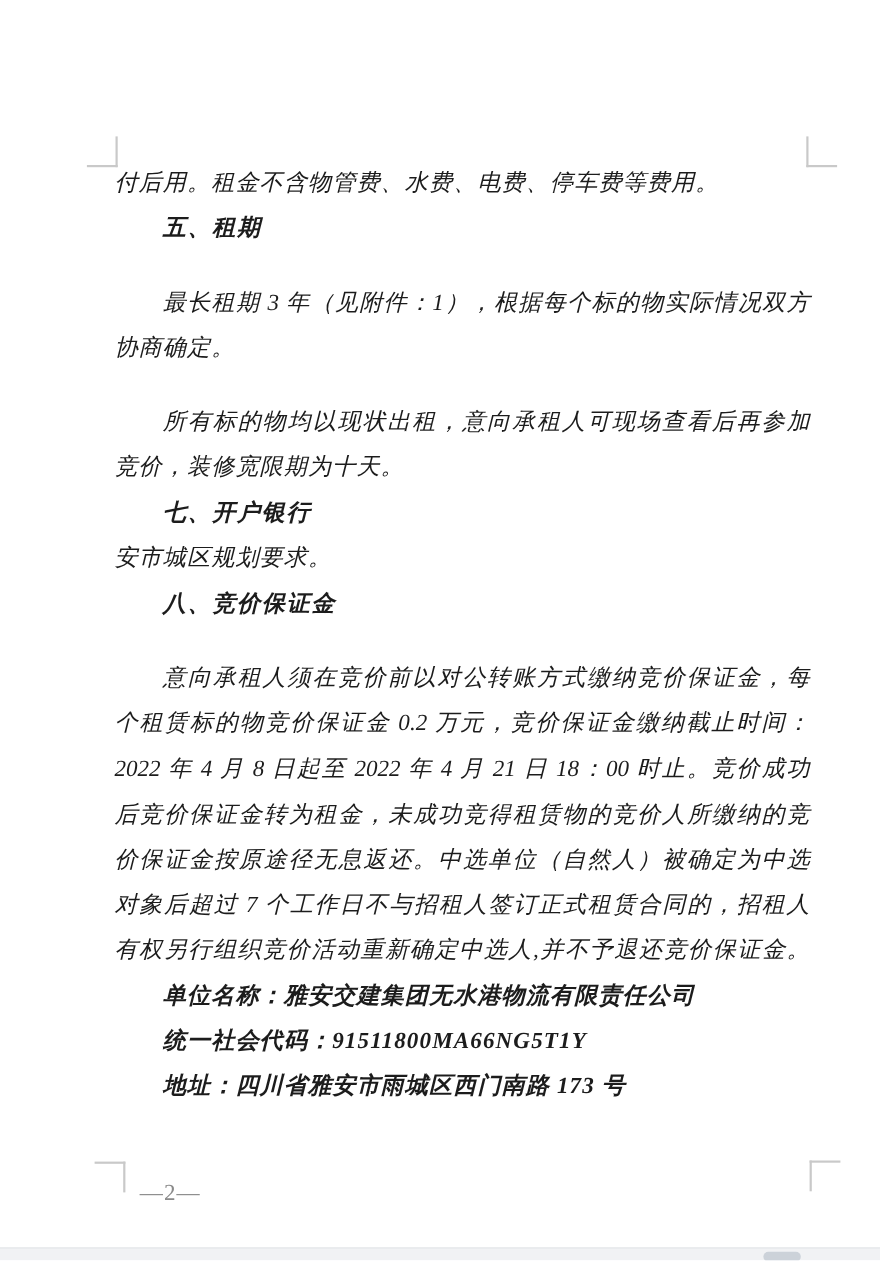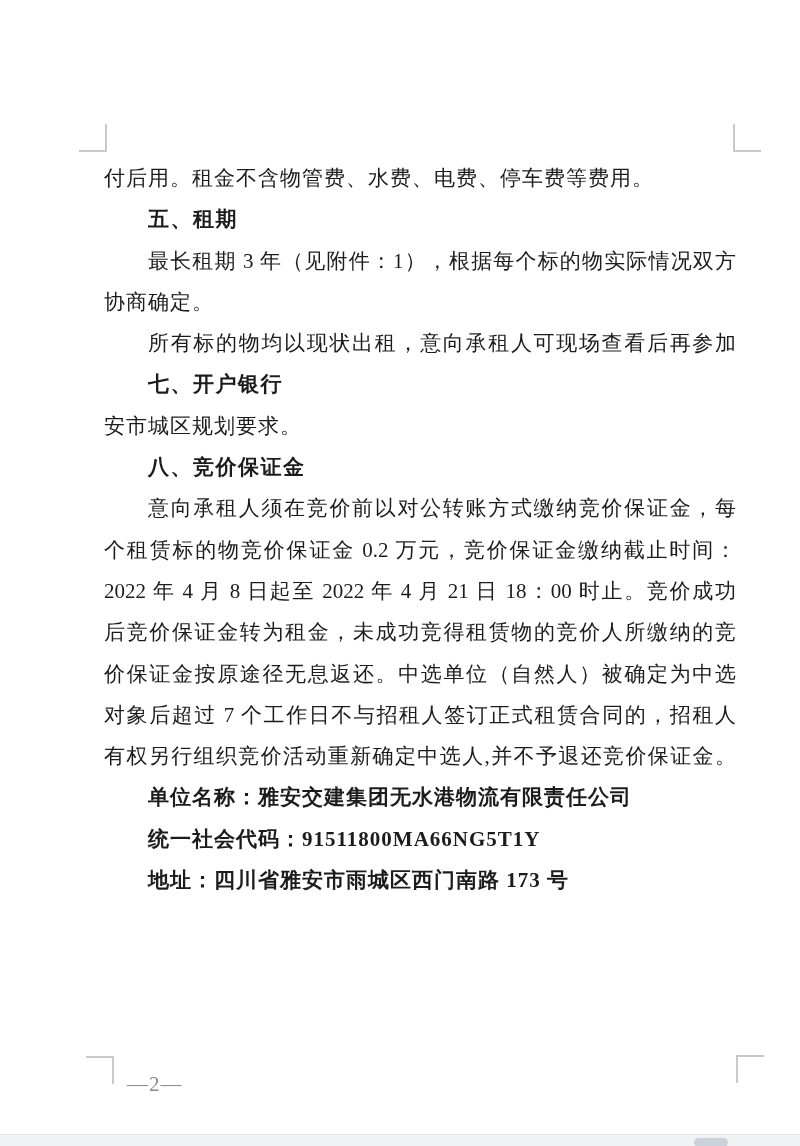--- a/index.html
+++ b/index.html
@@ -13,43 +13,44 @@
     width: 800px;
     height: 1146px;
     background: #ffffff;
     overflow: hidden;
     color: #1c1c1c;
   }
   
   .content {
     position: absolute;
     left: 104px;
-    top: 158px;
+    top: 146px;
     width: 632px;
+    font-style: italic;
   }
   .line {
     display: block;
     height: 41.3px;
     line-height: 41.3px;
     font-size: 21px;
     letter-spacing: 1px;
     white-space: nowrap;
     text-align: left;
     overflow: visible;
   }
   .line.fill {
     white-space: normal;
     text-align: justify;
     text-align-last: justify;
     letter-spacing: 0;
   }
   .line.heading { font-weight: 700; letter-spacing: 1.5px; }
   .line.info    { font-weight: 700; letter-spacing: 1px; }
   .line.i2      { padding-left: 44px; }
-  .line.fill.i2 { width: 588px; }
+  .line.fill.i2 { width: 588px; margin-top: 26px; }
 
   
   .crop {
     position: absolute;
     width: 26px;
     height: 26px;
     border: 0 solid #c9c9c9;
   }
   .crop.tl { left: 79px;  top: 124px;  border-right-width: 2px; border-bottom-width: 2px; }
   .crop.tr { left: 733px; top: 124px;  border-left-width: 2px;  border-bottom-width: 2px; }
@@ -97,20 +98,21 @@
   <div class="crop tr"></div>
   <div class="crop bl"></div>
   <div class="crop br"></div>
 
   <div class="content" id="doc-content">
       <div class="line plain">付后用。租金不含物管费、水费、电费、停车费等费用。</div>
       <div class="line heading i2">五、租期</div>
       <div class="line fill i2">最长租期 3 年（见附件：1），根据每个标的物实际情况双方</div>
       <div class="line plain">协商确定。</div>
       <div class="line fill i2">所有标的物均以现状出租，意向承租人可现场查看后再参加</div>
+      <div class="line plain">竞价，装修宽限期为十天。</div>
       <div class="line heading i2">七、开户银行</div>
       <div class="line plain">安市城区规划要求。</div>
       <div class="line heading i2">八、竞价保证金</div>
       <div class="line fill i2">意向承租人须在竞价前以对公转账方式缴纳竞价保证金，每</div>
       <div class="line fill">个租赁标的物竞价保证金 0.2 万元，竞价保证金缴纳截止时间：</div>
       <div class="line fill">2022 年 4 月 8 日起至 2022 年 4 月 21 日 18：00 时止。竞价成功</div>
       <div class="line fill">后竞价保证金转为租金，未成功竞得租赁物的竞价人所缴纳的竞</div>
       <div class="line fill">价保证金按原途径无息返还。中选单位（自然人）被确定为中选</div>
       <div class="line fill">对象后超过 7 个工作日不与招租人签订正式租赁合同的，招租人</div>
       <div class="line fill">有权另行组织竞价活动重新确定中选人,并不予退还竞价保证金。</div>

